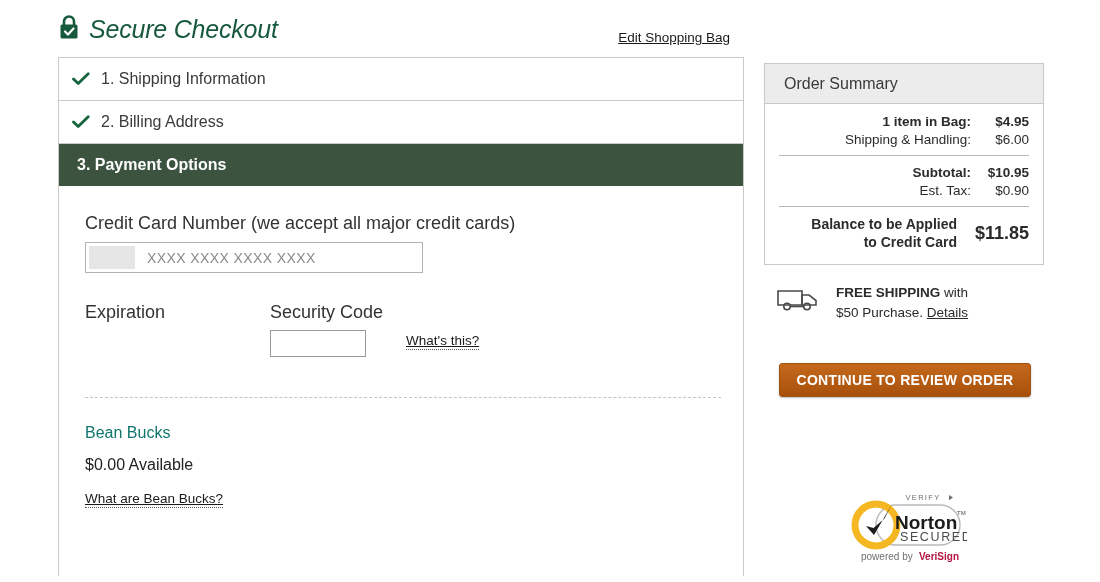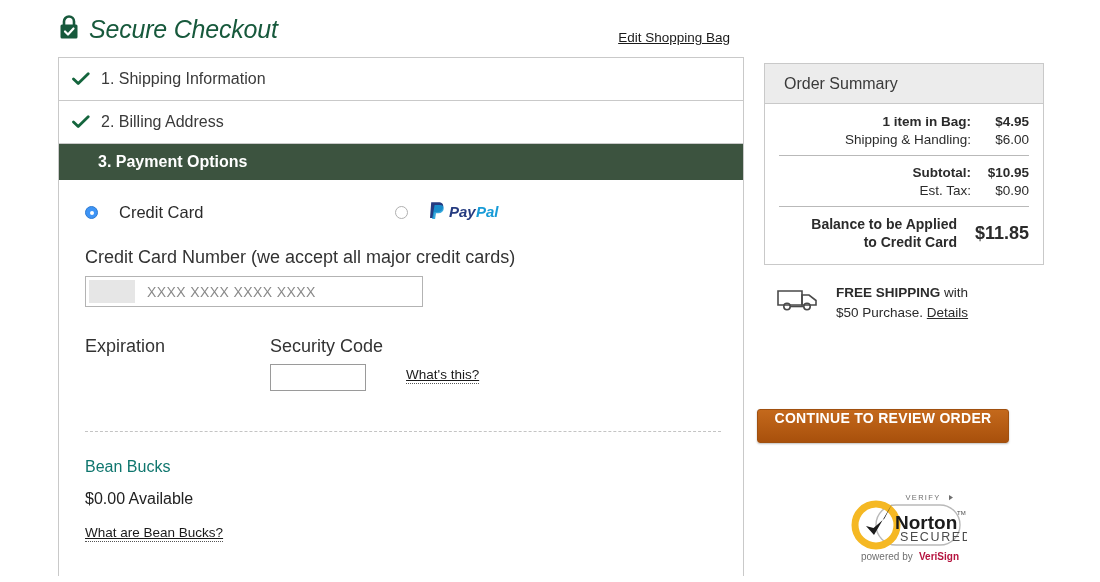--- a/index.html
+++ b/index.html
@@ -86,22 +86,22 @@
     display: flex;
     align-items: center;
   }
   .step-label {
     font-size: 16px;
     color: #3a3a3a;
   }
   .step-row.active {
     background: #3c533f;
     border-bottom: none;
-    height: 36px;
-    padding-left: 39px;
+    height: 42px;
+    padding-left: 18px;
   }
   .step-row.active .step-label {
     color: #ffffff;
     font-weight: bold;
     font-size: 16px;
   }
 
   
   .payment-body {
     padding: 0;
@@ -331,32 +331,32 @@
     font-size: 13.5px;
     color: #2b2b2b;
     line-height: 1.45;
   }
   .promo-strong { font-weight: bold; }
   .promo-details { text-decoration: underline; cursor: pointer; }
 
   
   .cta-button {
     position: absolute;
-    left: 757px;
+    left: 779px;
     top: 363px;
     width: 250px;
     height: 32px;
     border: 1px solid #a0500f;
     border-radius: 3px;
     background: linear-gradient(#c4691c, #a8500c);
     box-shadow: 0 1px 2px rgba(0,0,0,0.25);
     display: flex;
+    align-items: center;
     justify-content: center;
     cursor: pointer;
-    margin-top: 46px;
   }
   .cta-text {
     color: #ffffff;
     font-size: 14px;
     font-weight: bold;
     letter-spacing: 0.3px;
   }
 
   
   .norton-badge {
@@ -404,36 +404,20 @@
       </span>
       <span class="step-label">2. Billing Address</span>
     </div>
 
     <div class="step-row active">
       <span class="step-label">3. Payment Options</span>
     </div>
 
     <div class="payment-body">
 
-      <div class="method-row">
-        <span class="radio on"></span>
-        <span class="method-label">Credit Card</span>
-
-        <span class="paypal-wrap">
-          <span class="radio off"></span>
-          <span class="paypal-logo">
-            <svg width="78" height="22" viewBox="0 0 78 22">
-              <path d="M3.2 2.2 h7.1 c3.6 0 5.4 1.9 4.9 5.0 c-0.5 3.3 -3.0 5.1 -6.6 5.1 H6.3 l-0.9 5.6 H2.0 z" fill="#253b80"></path>
-              <path d="M6.6 5.0 h5.2 c2.9 0 4.3 1.5 3.9 4.1 c-0.4 2.7 -2.4 4.2 -5.3 4.2 H8.0 l-0.9 5.6 H4.1 z" fill="#179bd7" opacity="0.85"></path>
-              <text x="21" y="16.5" font-family="'Liberation Sans', sans-serif" font-size="15" font-weight="bold" font-style="italic" fill="#253b80">Pay</text>
-              <text x="48" y="16.5" font-family="'Liberation Sans', sans-serif" font-size="15" font-weight="bold" font-style="italic" fill="#179bd7">Pal</text>
-            </svg>
-          </span>
-        </span>
-      </div>
 
       <div class="cc-block">
         <div class="field-label">Credit Card Number (we accept all major credit cards)</div>
         <div class="cc-input-shell">
           <span class="cc-prefix"></span>
           <span class="cc-placeholder">XXXX XXXX XXXX XXXX</span>
         </div>
       </div>
 
       <div class="exp-row">

